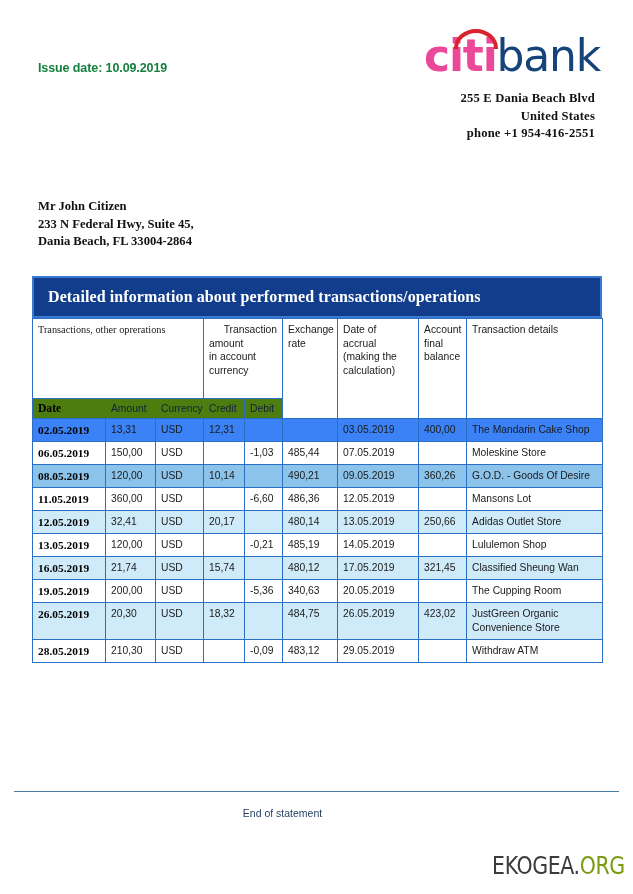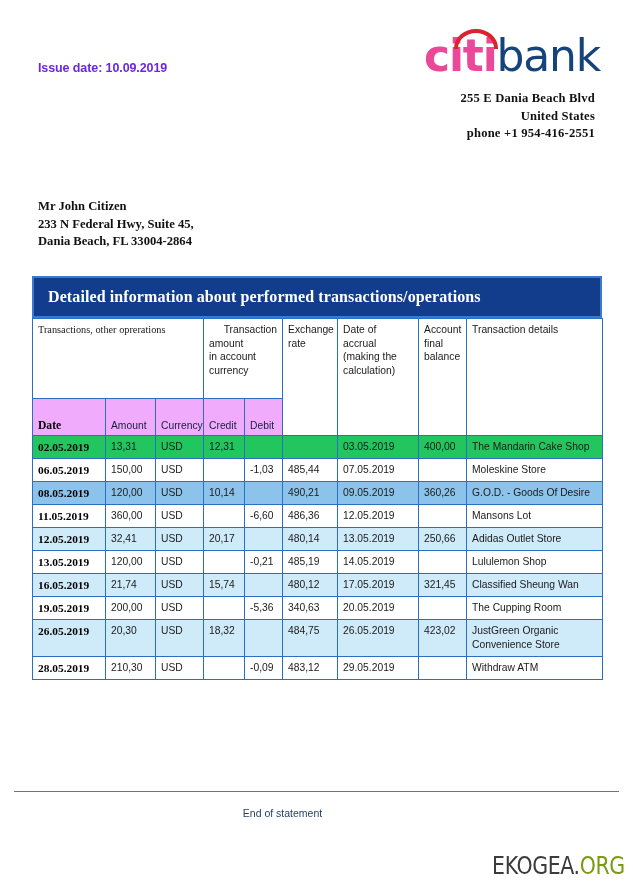--- a/index.html
+++ b/index.html
@@ -18,21 +18,21 @@
 
   
   .issue-date {
     position: absolute;
     left: 38px;
     top: 61px;
     font-family: "Liberation Sans", sans-serif;
     font-weight: bold;
     font-size: 12.5px;
     letter-spacing: -0.1px;
-    color: #6d28d9;
+    color: #15803d;
   }
 
   .logo-block {
     position: absolute;
     right: 33px;
     top: 28px;
     width: 240px;
     text-align: right;
   }
   .logo {
@@ -156,23 +156,23 @@
     padding-top: 6px;
   }
   td.grp-amount {
     text-align: center;
   }
   td.grp-amount .ln1 { display: block; text-align: right; }
   td.grp-amount .rest { display: block; text-align: left; }
 
   
   tr.sub-head td {
-    background: #f0abfc;
+    background: #4d7c0f;
     height: 20px;
-    padding-top: 20px;
+    padding-top: 3px;
     padding-bottom: 3px;
     font-size: 10.3px;
     color: #14213d;
     vertical-align: middle;
   }
   tr.sub-head td.date-cell {
     font-family: "Liberation Serif", serif;
     font-weight: bold;
     font-size: 11.6px;
     color: #000000;
@@ -183,21 +183,21 @@
     height: 22px;
     vertical-align: top;
     line-height: 14px;
   }
   tr.data td.c-date {
     font-family: "Liberation Serif", serif;
     font-weight: bold;
     font-size: 11.4px;
     color: #000000;
   }
-  tr.row-first td { background: #22c55e; }
+  tr.row-first td { background: #3b82f6; }
   tr.row-mid td   { background: #8cc3ea; }
   tr.row-alt td   { background: #cfeaf9; }
   tr.row-white td { background: #ffffff; }
 
   
   col.w-date     { width: 73px; }
   col.w-amount   { width: 50px; }
   col.w-currency { width: 48px; }
   col.w-credit   { width: 41px; }
   col.w-debit    { width: 38px; }

